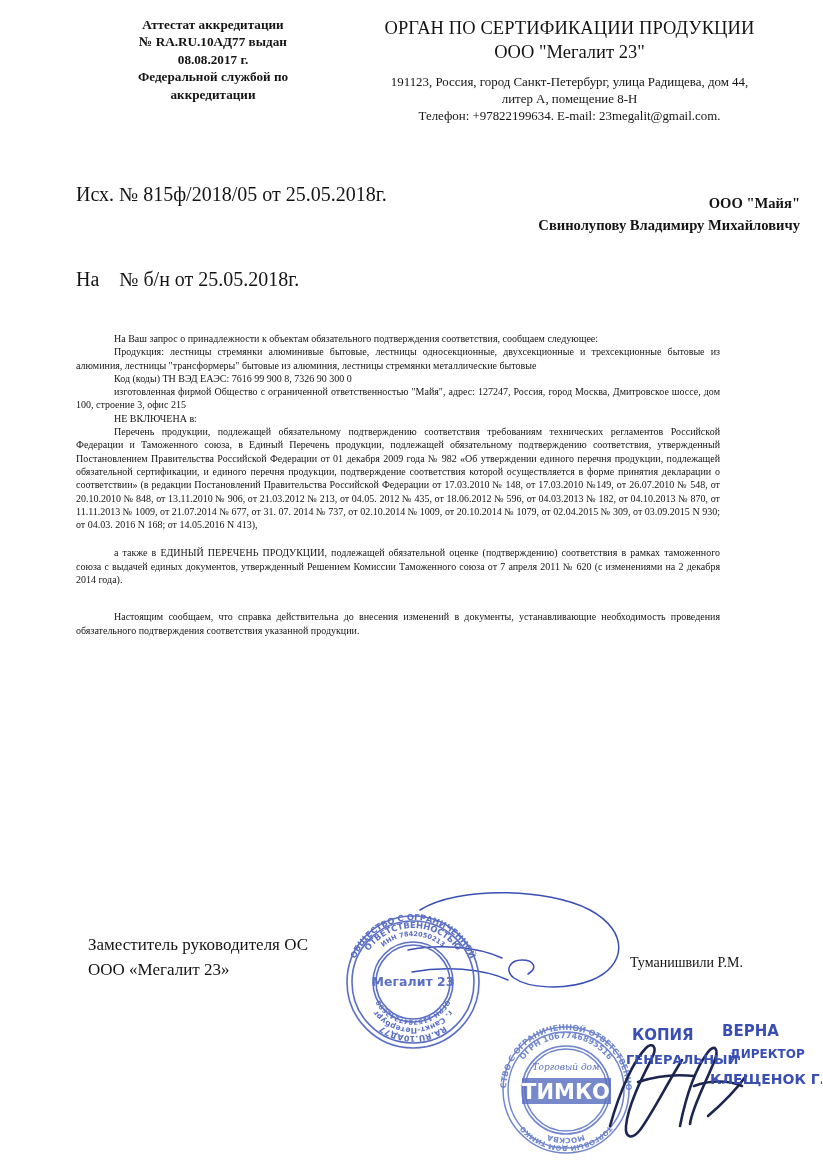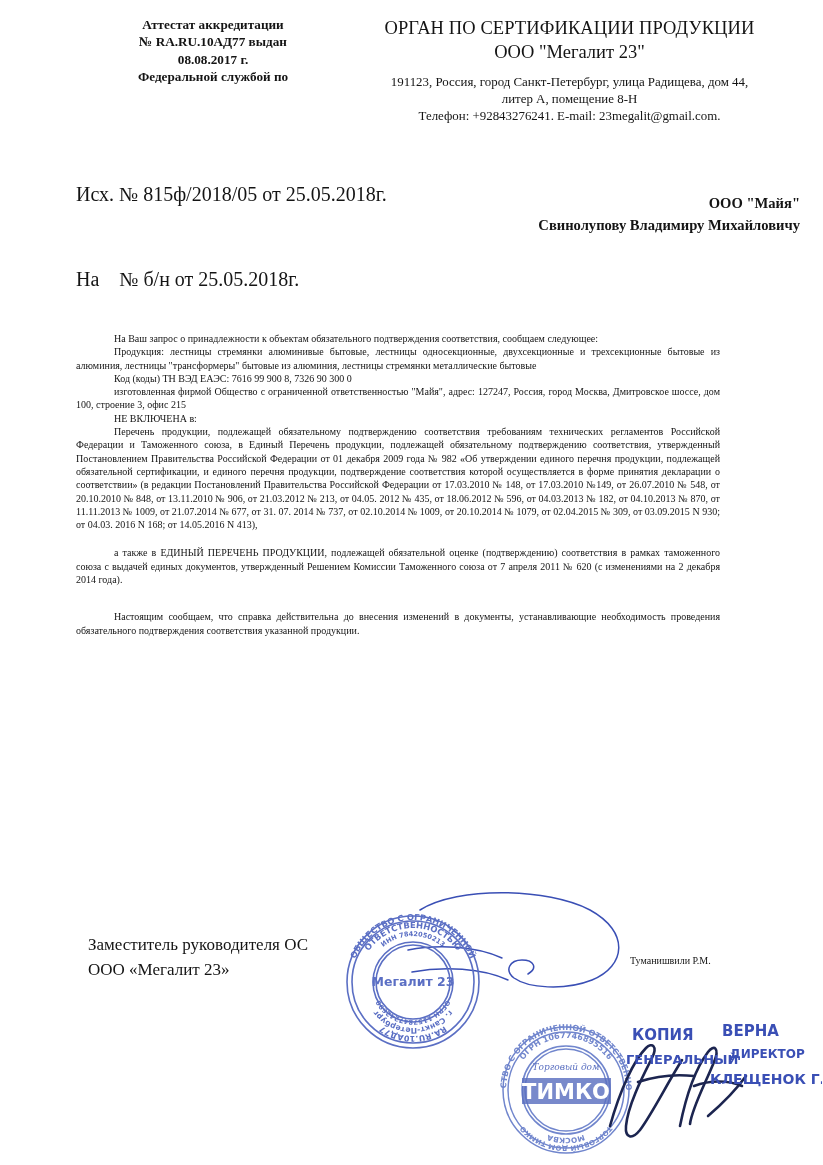--- a/index.html
+++ b/index.html
@@ -106,21 +106,21 @@
     top: 933px;
     left: 88px;
     font-size: 17px;
     line-height: 1.45;
   }
   .sig div { white-space: nowrap; }
   .sig-name {
     position: absolute;
     top: 955px;
     left: 630px;
-    font-size: 10px;
+    font-size: 14px;
     white-space: nowrap;
   }
 
   
   .stamp-megalit {
     position: absolute;
     left: 333px;
     top: 902px;
     width: 160px;
     height: 160px;
@@ -168,28 +168,29 @@
 <body>
 
 <div class="page">
 
   <div class="header">
     <div class="accred">
       <div>Аттестат аккредитации</div>
       <div>№ RA.RU.10АД77 выдан</div>
       <div>08.08.2017 г.</div>
       <div>Федеральной службой по</div>
+      <div>аккредитации</div>
     </div>
     <div class="org-block">
       <div class="org-title">ОРГАН ПО СЕРТИФИКАЦИИ ПРОДУКЦИИ</div>
       <div class="org-title2">ООО "Мегалит 23"</div>
       <div class="org-addr">
         <div>191123, Россия, город Санкт-Петербург, улица Радищева, дом 44,</div>
         <div>литер А, помещение 8-Н</div>
-        <div>Телефон: +92843276241. E-mail: 23megalit@gmail.com.</div>
+        <div>Телефон: +97822199634. E-mail: 23megalit@gmail.com.</div>
       </div>
     </div>
   </div>
 
   <div class="refs">
     <div>Исх. № 815ф/2018/05 от 25.05.2018г.</div>
     <div>На    № б/н от 25.05.2018г.</div>
   </div>
 
   <div class="addressee">

